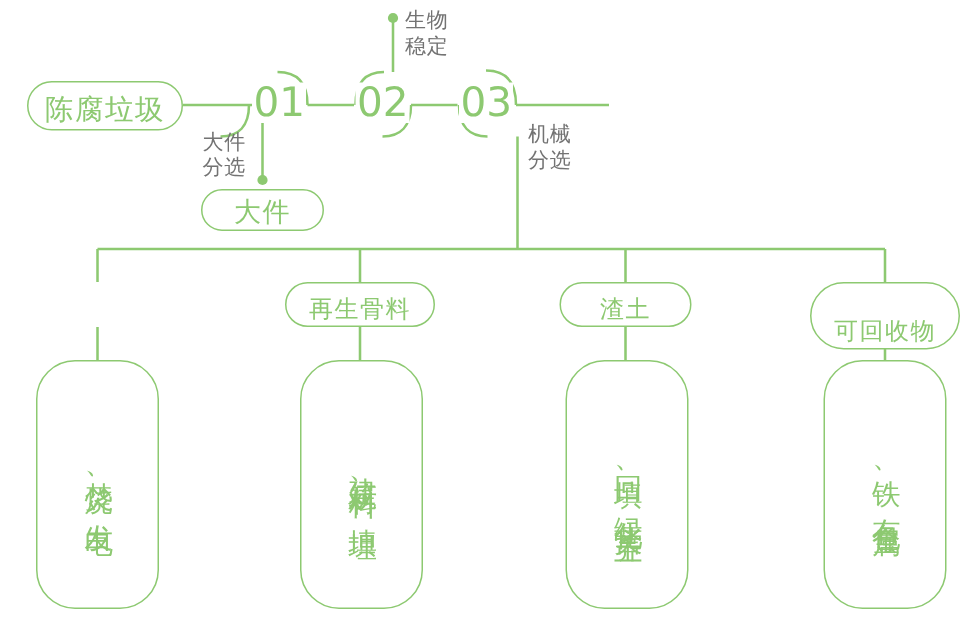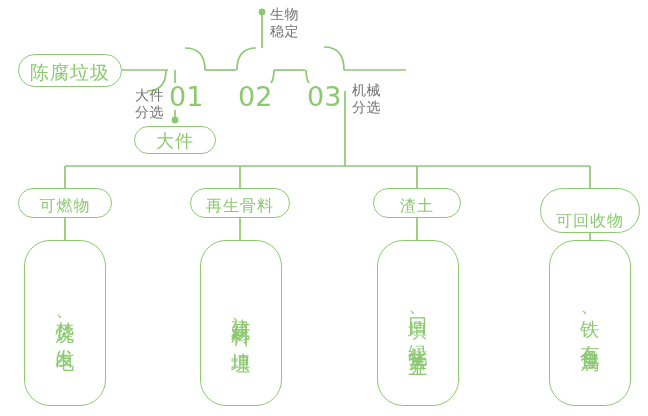--- a/index.html
+++ b/index.html
@@ -46,21 +46,20 @@
   
   .step{
     position:absolute;
     color:#8DC971;
     font-size:27px;
     font-weight:400;
     letter-spacing:0px;
     background:#ffffff;
     padding:0 1px;
     line-height:1;
-    margin-top:28px;
   }
   
   .note{
     position:absolute;
     color:#737373;
     font-size:14px;
     line-height:1.18;
     letter-spacing:0.5px;
     white-space:pre;
   }
@@ -128,23 +127,20 @@
 分选</div>
   <div class="note" style="left:270px;top:6px;text-align:left;">生物
 稳定</div>
   <div class="note" style="left:352px;top:82px;text-align:left;">机械
 分选</div>
 
   <div class="pill" style="left:134px;top:126px;width:82px;height:28px;font-size:18px;">
     <span>大件</span>
   </div>
 
-  <div class="pill" style="left:18px;top:188px;width:94px;height:30px;font-size:16px;">
-    <span>可燃物</span>
-  </div>
   <div class="pill" style="left:190px;top:188px;width:100px;height:30px;font-size:16px;">
     <span>再生骨料</span>
   </div>
   <div class="pill" style="left:373px;top:188px;width:88px;height:30px;font-size:16px;">
     <span>渣土</span>
   </div>
   <div class="pill" style="left:540px;top:188px;width:100px;height:45px;font-size:16px;">
     <span>可回收物</span>
   </div>
 

